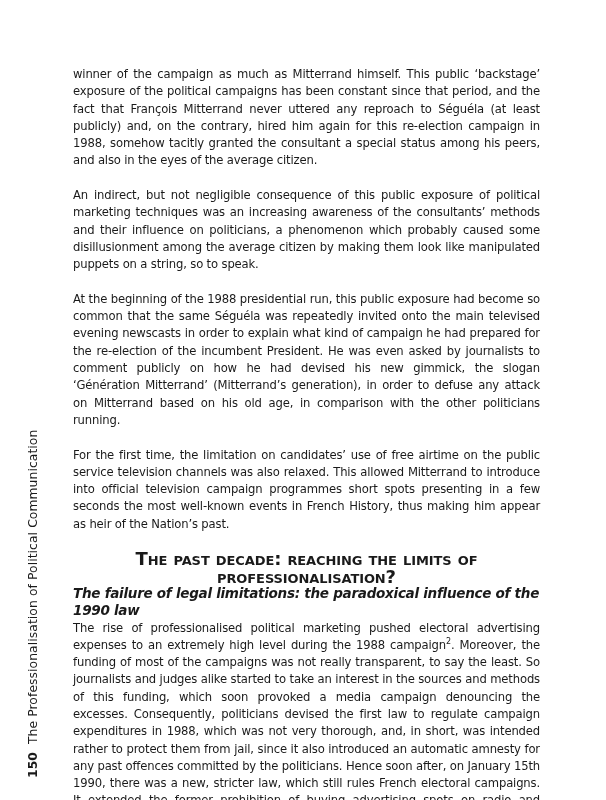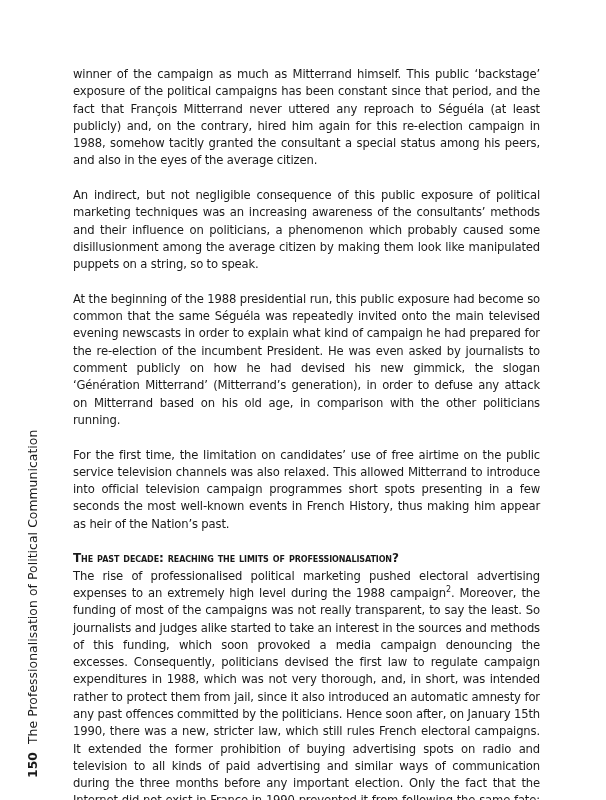--- a/index.html
+++ b/index.html
@@ -30,26 +30,26 @@
     line-height: 17.3px;
     text-align: justify;
     letter-spacing: -0.15px;
   }
   .para {
     margin: 0 0 17.3px 0;
   }
   .para.tight { margin-bottom: 0; }
   .section-heading {
     font-weight: bold;
-    font-size: 12px;
+    font-size: 18px;
     line-height: 17.3px;
     margin: 0;
     letter-spacing: -0.1px;
     font-variant: small-caps;
-    text-align: left;
+    text-align: center;
   }
   .subheading {
     font-style: italic;
     margin: 0;
     text-align: left;
     letter-spacing: -0.3px;
   }
   sup {
     font-size: 8px;
     line-height: 0;
@@ -76,20 +76,21 @@
 
 <div class="page">
 
   <div class="text-column">
     <p class="para">winner of the campaign as much as Mitterrand himself. This public ‘backstage’ exposure of the political campaigns has been constant since that period, and the fact that François Mitterrand never uttered any reproach to Séguéla (at least publicly) and, on the contrary, hired him again for this re-election campaign in 1988, somehow tacitly granted the consultant a special status among his peers, and also in the eyes of the average citizen.</p>
     <p class="para">An indirect, but not negligible consequence of this public exposure of political marketing techniques was an increasing awareness of the consultants’ methods and their influence on politicians, a phenomenon which probably caused some disillusionment among the average citizen by making them look like manipulated puppets on a string, so to speak.</p>
     <p class="para">At the beginning of the 1988 presidential run, this public exposure had become so common that the same Séguéla was repeatedly invited onto the main televised evening newscasts in order to explain what kind of campaign he had prepared for the re-election of the incumbent President. He was even asked by journalists to comment publicly on how he had devised his new gimmick, the slogan ‘Génération Mitterrand’ (Mitterrand’s generation), in order to defuse any attack on Mitterrand based on his old age, in comparison with the other politicians running.</p>
     <p class="para">For the first time, the limitation on candidates’ use of free airtime on the public service television channels was also relaxed. This allowed Mitterrand to introduce into official television campaign programmes short spots presenting in a few seconds the most well-known events in French History, thus making him appear as heir of the Nation’s past.</p>
 
     <h2 class="section-heading">The past decade: reaching the limits of professionalisation?</h2>
+    <h3 class="subheading">The failure of legal limitations: the paradoxical influence of the 1990 law</h3>
     <p class="para tight"><span>The rise of professionalised political marketing pushed electoral advertising expenses to an extremely high level during the 1988 campaign</span><sup>2</sup><span>. Moreover, the funding of most of the campaigns was not really transparent, to say the least. So journalists and judges alike started to take an interest in the sources and methods of this funding, which soon provoked a media campaign denouncing the excesses. Consequently, politicians devised the first law to regulate campaign expenditures in 1988, which was not very thorough, and, in short, was intended rather to protect them from jail, since it also introduced an automatic amnesty for any past offences committed by the politicians. Hence soon after, on January 15th 1990, there was a new, stricter law, which still rules French electoral campaigns. It extended the former prohibition of buying advertising spots on radio and television to all kinds of paid advertising and similar ways of communication during the three months before any important election. Only the fact that the Internet did not exist in France in 1990 prevented it from following the same fate: its French forerunner, Minitel, was no longer allowed.</span></p>
   </div>
 
   <div class="running-head">
     <span class="page-number">150</span>
     <span>The Professionalisation of Political Communication</span>
   </div>
 
 </div>
 

